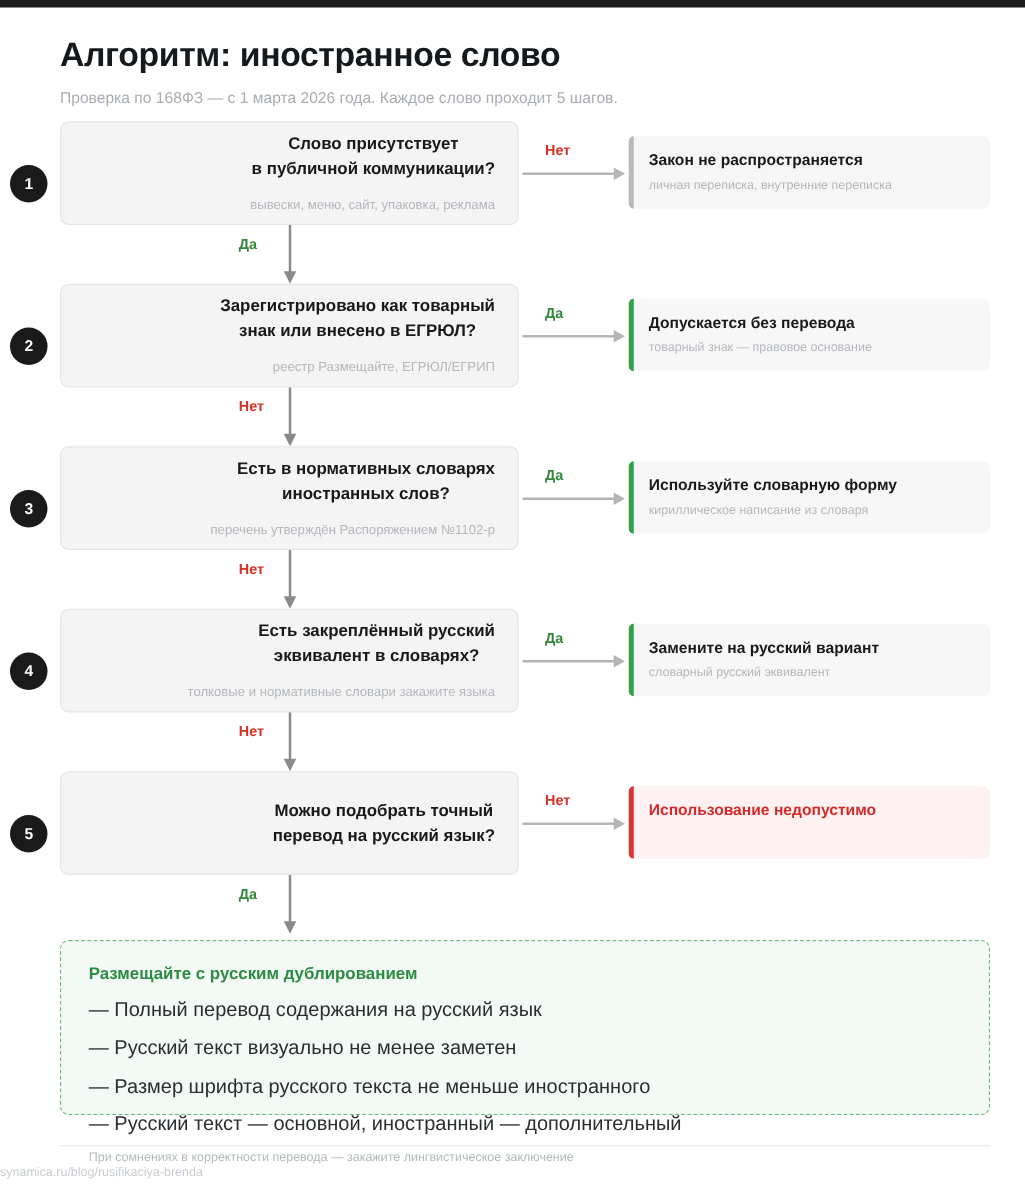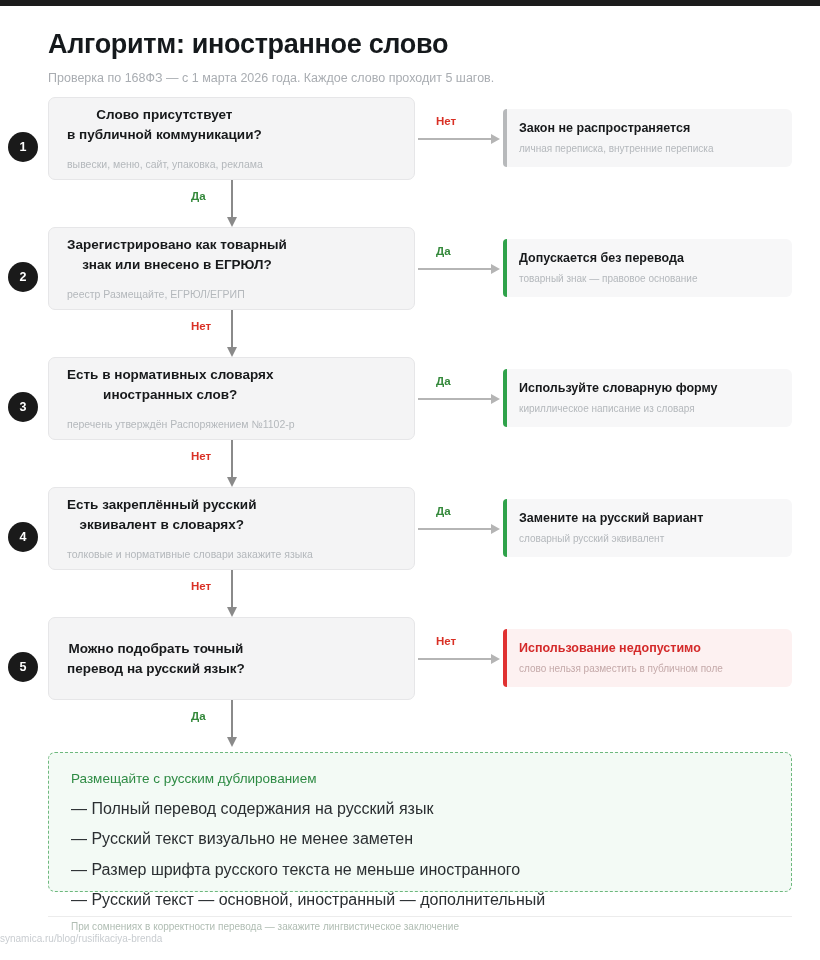--- a/index.html
+++ b/index.html
@@ -86,21 +86,21 @@
     position: absolute;
     left: 48px;
     top: 0;
     width: 367px;
     height: 83px;
     background: #f4f4f5;
     border: 1px solid #e6e6e8;
     border-radius: 7px;
     display: flex;
     flex-direction: column;
-    align-items: flex-start;
+    align-items: flex-end;
     justify-content: center;
     padding: 0 18px;
   }
   .qtitle {
     font-size: 13.5px;
     font-weight: bold;
     color: #17191b;
     text-align: center;
     line-height: 1.45;
   }
@@ -226,21 +226,21 @@
     left: 48px;
     width: 744px;
     height: 140px;
     background: #f3faf5;
     border: 1.6px dashed #6db87d;
     border-radius: 7px;
     padding: 17px 22px 10px 22px;
   }
   .final-title {
     font-size: 13.5px;
-    font-weight: normal;
+    font-weight: bold;
     color: #2e8b44;
     line-height: 1.3;
   }
   .final-list { margin-top: 10px; }
   .final-item {
     font-size: 16px;
     color: #2a2e31;
     line-height: 1.35;
     margin-bottom: 9px;
   }
@@ -376,21 +376,20 @@
           <div class="qtitle">Можно подобрать точный<br>перевод на русский язык?</div>
         </div>
         <div class="hlabel lbl-no">Нет</div>
         <div class="harrow">
           <div class="hline"></div>
           <div class="hhead"></div>
         </div>
         <div class="ocard bad">
           <div class="accent"></div>
           <div class="otitle">Использование недопустимо</div>
-          <div class="ohint">слово нельзя разместить в публичном поле</div>
         </div>
         <div class="vlabel lbl-yes">Да</div>
         <div class="vconn">
           <div class="vline"></div>
           <div class="vhead"></div>
         </div>
       </div>
     </div>
 
   <div class="final">

